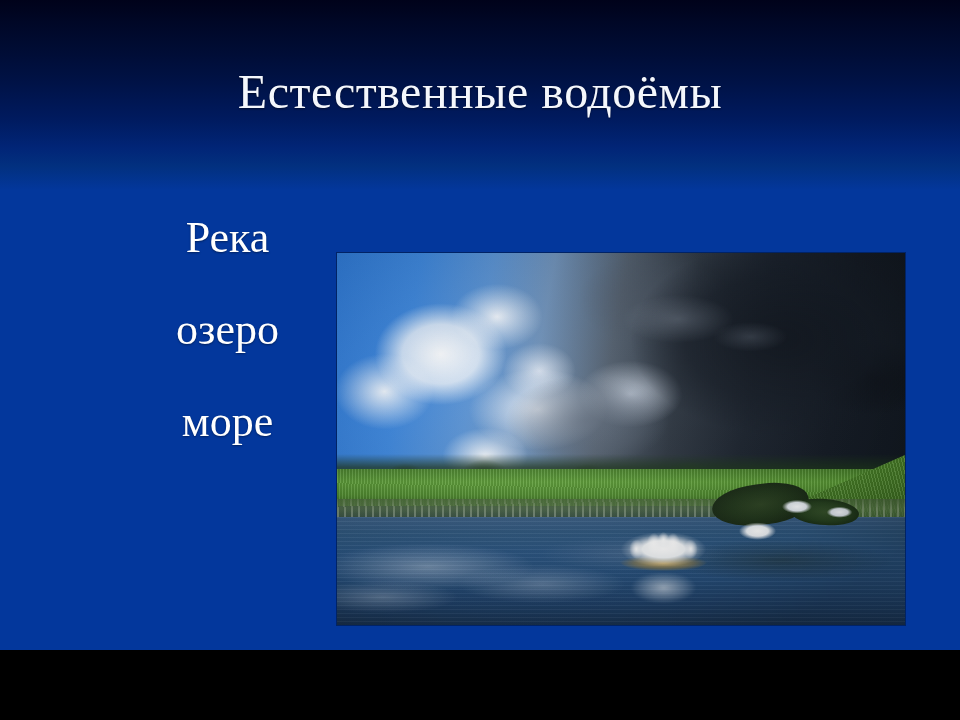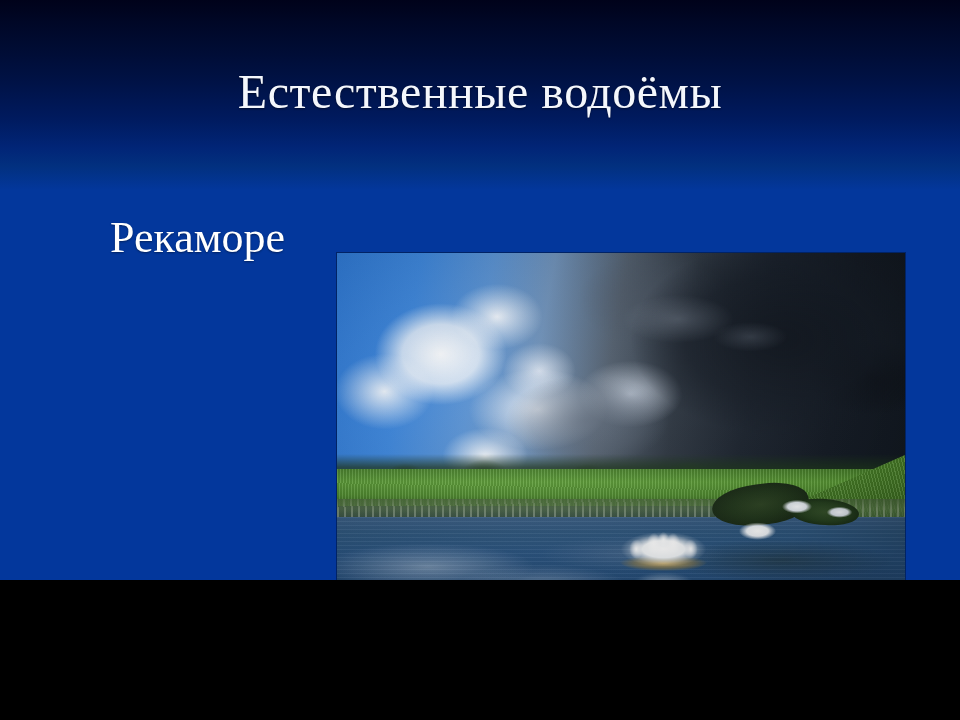--- a/index.html
+++ b/index.html
@@ -3,21 +3,21 @@
 <meta charset="utf-8">
 <style>
   html, body {
     margin: 0;
     padding: 0;
     background: #000;
   }
   #slide {
     position: relative;
     width: 960px;
-    height: 580px;
+    height: 650px;
     overflow: hidden;
     font-family: "Liberation Serif", "DejaVu Serif", serif;
     background: linear-gradient(to bottom,
         #00021a 0px,
         #000726 22px,
         #000c33 48px,
         #001246 82px,
         #001a5e 118px,
         #012577 148px,
         #02307f 166px,
@@ -40,21 +40,21 @@
     text-shadow: 0 1px 2px rgba(0,0,0,0.45);
   }
 
   
   #word-list {
     position: absolute;
     left: 110px;
     top: 212px;
     width: 235px;
     display: flex;
-    flex-direction: row;
+    flex-direction: column;
   }
   .word {
     color: #ffffff;
     font-size: 44px;
     line-height: 52px;
     margin-bottom: 40px;
     text-align: center;
     text-shadow: 0 1px 2px rgba(0,0,0,0.4);
     white-space: nowrap;
   }
@@ -261,20 +261,21 @@
 </style>
 </head>
 <body>
 
 <div id="slide">
 
   <div id="title">Естественные водоёмы</div>
 
   <div id="word-list">
     <div class="word">Река</div>
+    <div class="word">озеро</div>
     <div class="word">море</div>
   </div>
 
   <div id="photo">
     <div class="layer sky"></div>
     <div class="layer cloud-a"></div>
     <div class="layer cloud-b"></div>
     <div class="layer cloud-shadow"></div>
     <div class="layer storm"></div>
     <div class="layer storm-wisp"></div>

